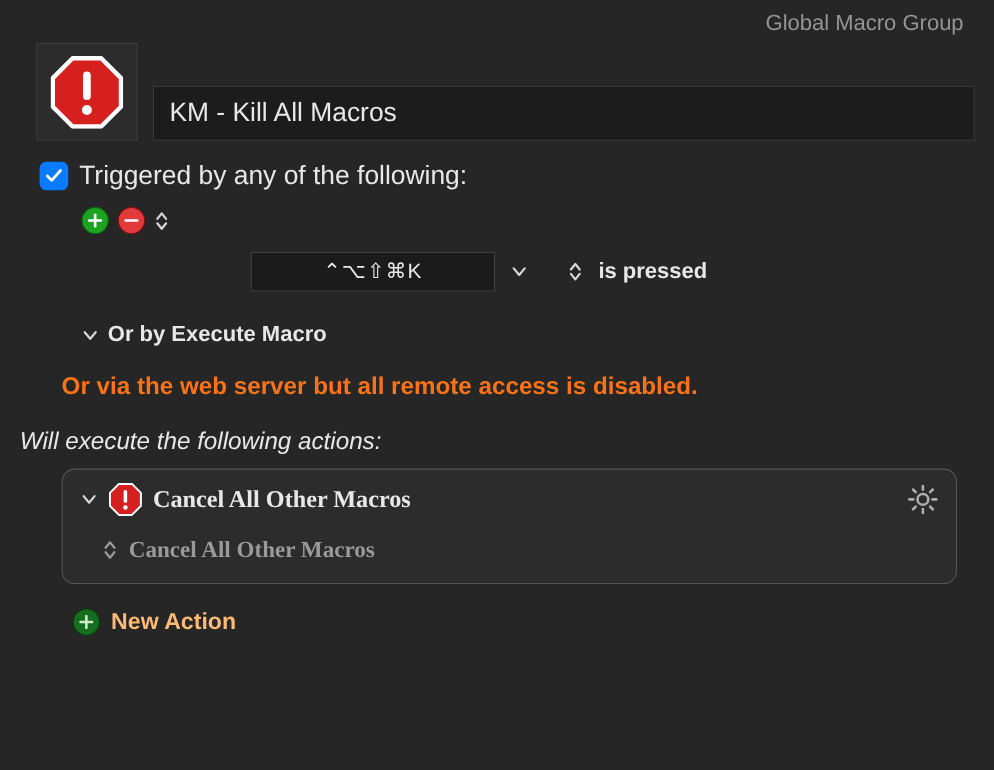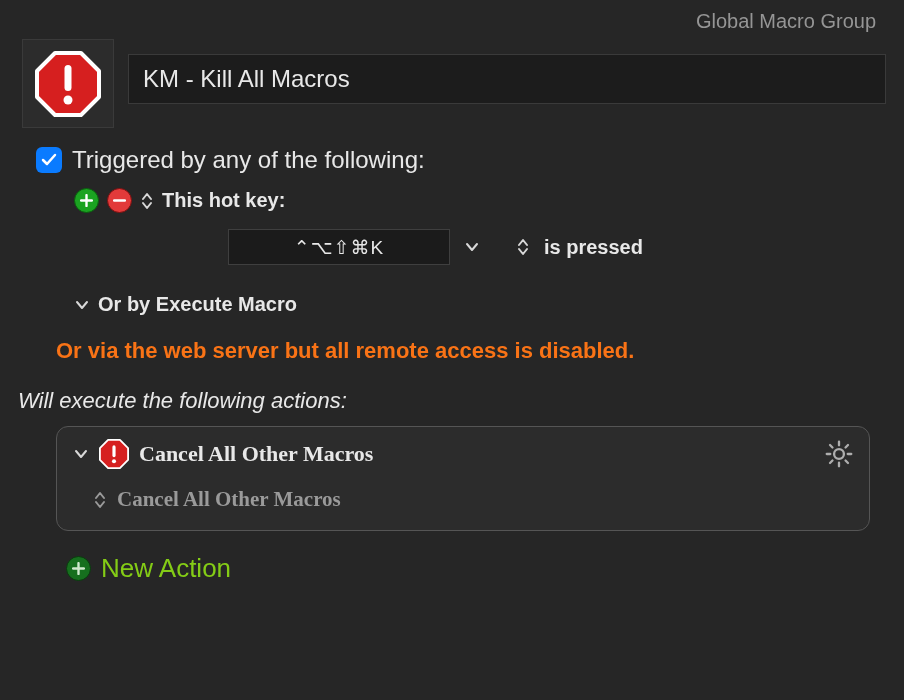--- a/index.html
+++ b/index.html
@@ -13,22 +13,23 @@
     overflow: hidden;
   }
   .header-label {
     text-align: right;
     color: #959595;
     font-size: 20px;
     padding: 10px 28px 6px 0;
   }
   .title-row {
     display: flex;
-    align-items: center;
+    align-items: flex-end;
     padding: 0 18px 0 22px;
+    margin-left: 11px;
   }
   .icon-well {
     width: 92px;
     height: 89px;
     border: 1px solid #3a3a3a;
     background: #2c2c2c;
     display: flex;
     align-items: center;
     justify-content: center;
     margin-right: 14px;
@@ -152,22 +153,23 @@
     padding: 18px 0 0 20px;
     color: #9a9a9a;
     font-weight: 600;
     font-size: 21px;
   }
   .new-action-row {
     display: flex;
     align-items: center;
     gap: 10px;
     padding: 22px 0 0 66px;
-    color: #84cc16;
-    font-size: 26px;
+    color: #fdba74;
+    font-size: 21px;
+    font-weight: bold;
   }
   svg { display: block; }
 </style>
 </head>
 <body>
 
 <div class="header-label">Global Macro Group</div>
 
 <div class="title-row">
   <div class="icon-well">
@@ -200,21 +202,20 @@
       <svg width="13" height="13" viewBox="0 0 12 12">
           <path d="M1 6 H11" stroke="#fff" stroke-width="2.2" stroke-linecap="round"></path>
         </svg>
     </div>
     <span class="sort-icon">
       <svg width="14" height="20" viewBox="0 0 14 20">
           <path d="M3 8 L7 3 L11 8" stroke="#d8d8d8" stroke-width="2" fill="none" stroke-linecap="round" stroke-linejoin="round"></path>
           <path d="M3 12 L7 17 L11 12" stroke="#d8d8d8" stroke-width="2" fill="none" stroke-linecap="round" stroke-linejoin="round"></path>
         </svg>
     </span>
-    <span>This hot key:</span>
   </div>
 
   <div class="hotkey-row">
     <div class="hotkey-field">⌃⌥⇧⌘K</div>
     <span class="chev-down">
       <svg width="16" height="12" viewBox="0 0 16 12">
           <path d="M3 3 L8 9 L13 3" stroke="#d8d8d8" stroke-width="2" fill="none" stroke-linecap="round" stroke-linejoin="round"></path>
         </svg>
     </span>
     <span style="width:8px"></span>

